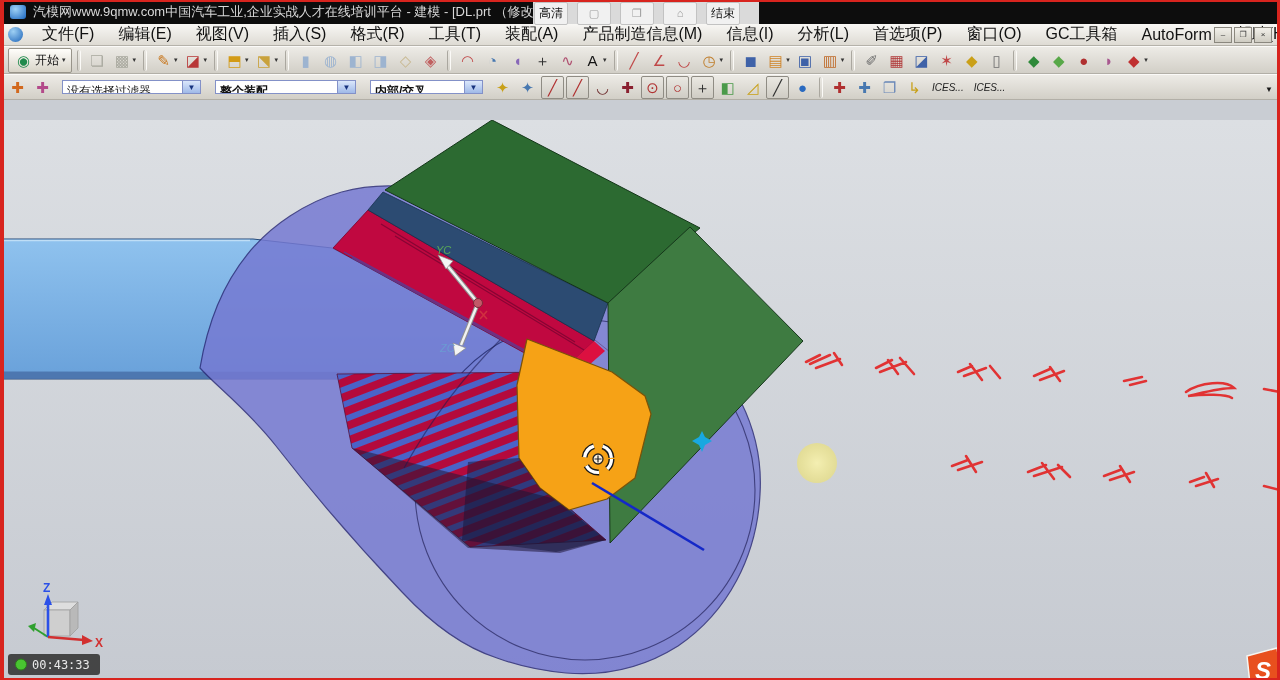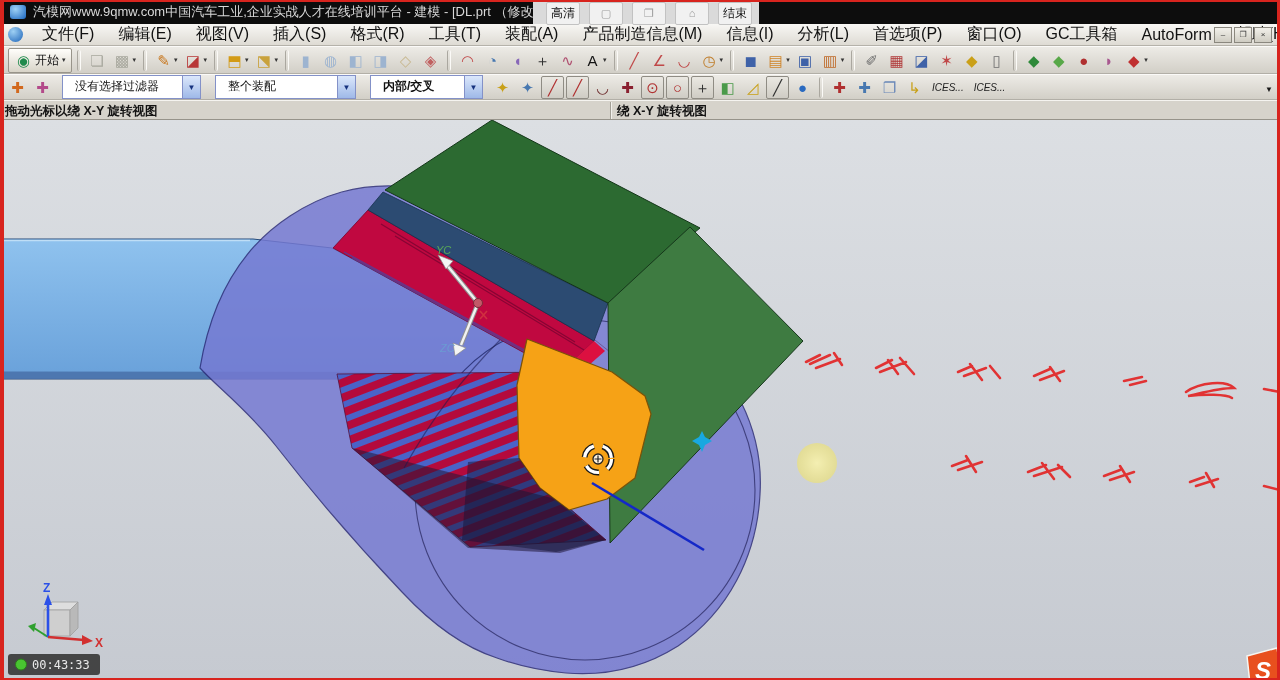--- a/index.html
+++ b/index.html
@@ -13,21 +13,21 @@
   .frame.right{right:0;top:0;width:3px;height:680px;}
   .frame.bottom{left:0;bottom:0;width:1280px;height:2px;}
 
   
   .titlebar{position:absolute;left:0;top:0;width:1280px;height:24px;background:#0d0d0d;
             display:flex;align-items:center;z-index:10;}
   .app-ico{width:16px;height:14px;margin:0 7px 0 10px;border-radius:3px;
            background:radial-gradient(circle at 35% 30%,#9fd2f6,#1a66c0);flex:0 0 auto;}
   .title-text{color:#d9d9d9;font-size:13px;white-space:nowrap;}
   .vpanel{position:absolute;left:533px;top:2px;width:226px;height:22px;background:#dadada;
-          display:flex;align-items:center;gap:7px;padding-left:12px;box-sizing:border-box;z-index:11;}
+          display:flex;align-items:center;gap:7px;padding-left:0;box-sizing:border-box;z-index:11;}
   .vbtn{min-width:34px;height:17px;background:#f1f1f1;border:1px solid #c2c2c2;color:#9c9c9c;
         font-size:11px;display:inline-flex;align-items:center;justify-content:center;padding:0 2px;box-sizing:border-box;}
   .vbtn .ig{font-size:11px;width:auto;}
   .brand{position:absolute;right:94px;top:4px;color:#f4f4f4;font-weight:bold;font-size:14px;letter-spacing:1px;}
   .wbtns{position:absolute;right:10px;top:4px;display:flex;gap:2px;}
   .wbtn{width:20px;height:15px;background:linear-gradient(#efede8,#c9c5bb);border:1px solid #8a877e;
         font-size:9px;display:flex;align-items:center;justify-content:center;color:#222;}
   .wbtn.close{background:linear-gradient(#f06a5a,#c81e10);color:#fff;border-color:#7a1008;}
 
   
@@ -50,25 +50,25 @@
   .il{font-size:12px;margin:0 2px;color:#111;}
   .dd{font-size:7px;color:#333;margin-left:1px;}
   .sep{width:2px;height:21px;border-left:1px solid #aaa79f;border-right:1px solid #fbfaf7;
        margin:0 4px;padding:0;overflow:hidden;}
   .start{border:1px solid #98948a;background:linear-gradient(#fffefb,#d8d4c8);padding:0 5px;}
   .box{border:1px solid #8f8c84;background:linear-gradient(#eae8e2,#cfccc4);width:21px;height:21px;
        justify-content:center;padding:0;}
   .txt .il{font-size:10px;font-style:italic;color:#222;}
   .menu{padding:0 7px;height:20px;}
   .menu .il{font-size:16px;margin:4px;}
-  .combo{display:inline-flex;height:24px;border:1px solid #8391c8;background:#fff;margin:11px 7px;box-sizing:border-box;padding-left:8px;}
+  .combo{display:inline-flex;height:14px;border:1px solid #8391c8;background:#fff;margin:11px 7px;box-sizing:border-box;}
   .combo .val{flex:1;font-size:12px;padding:2px 4px 0 4px;white-space:nowrap;overflow:hidden;color:#111;}
   .combo .cbtn{width:17px;background:linear-gradient(#dbe7fb,#9fb9e8);border-left:1px solid #8391c8;
                font-size:8px;color:#16327e;display:flex;align-items:center;justify-content:center;}
-  .cw1{width:139px;}.cw2{width:141px;}.cw3{width:113px;font-weight:bold;}
+  .cw1{width:139px;}.cw2{width:141px;font-weight:bold;}.cw3{width:113px;font-weight:bold;}
   .overflow-arrow{position:absolute;right:7px;top:85px;font-size:8px;color:#1a1a1a;z-index:5;}
 
   
   .promptbar{position:absolute;left:0;top:100px;width:1280px;height:20px;background:#d6d3cb;
              border-top:1px solid #f5f4f0;border-bottom:1px solid #96938a;box-sizing:border-box;}
   .promptbar .pl{position:absolute;left:5px;top:2px;font-size:12.5px;font-weight:bold;color:#141414;}
   .promptbar .pr{position:absolute;left:617px;top:2px;font-size:12.5px;font-weight:bold;color:#141414;}
   .pdiv{position:absolute;left:610px;top:1px;width:1px;height:17px;background:#a29f96;border-right:1px solid #f2f1ed;}
 
   
@@ -539,25 +539,20 @@
         </span>
         <span class="tbi txt">
 
           <span class="il">ICES...</span>
 
         </span>
       </div>
   </div>
   <span class="overflow-arrow">▼</span>
 
-  <div class="promptbar">
-    <span class="pl">拖动光标以绕 X-Y 旋转视图</span>
-    <span class="pdiv"></span>
-    <span class="pr">绕 X-Y 旋转视图</span>
-  </div>
 
   <div class="canvas-wrap">
   <svg width="1280" height="560" viewBox="0 120 1280 560" xmlns="http://www.w3.org/2000/svg">
     <defs>
       <linearGradient id="bg" x1="0" y1="0" x2="0" y2="1">
         <stop offset="0" stop-color="#dcdfe3"></stop>
             <stop offset="1" stop-color="#c6cad1"></stop>
       </linearGradient>
       <linearGradient id="plateG" x1="0" y1="0" x2="0" y2="1">
         <stop offset="0" stop-color="#8fc2ee"></stop>

